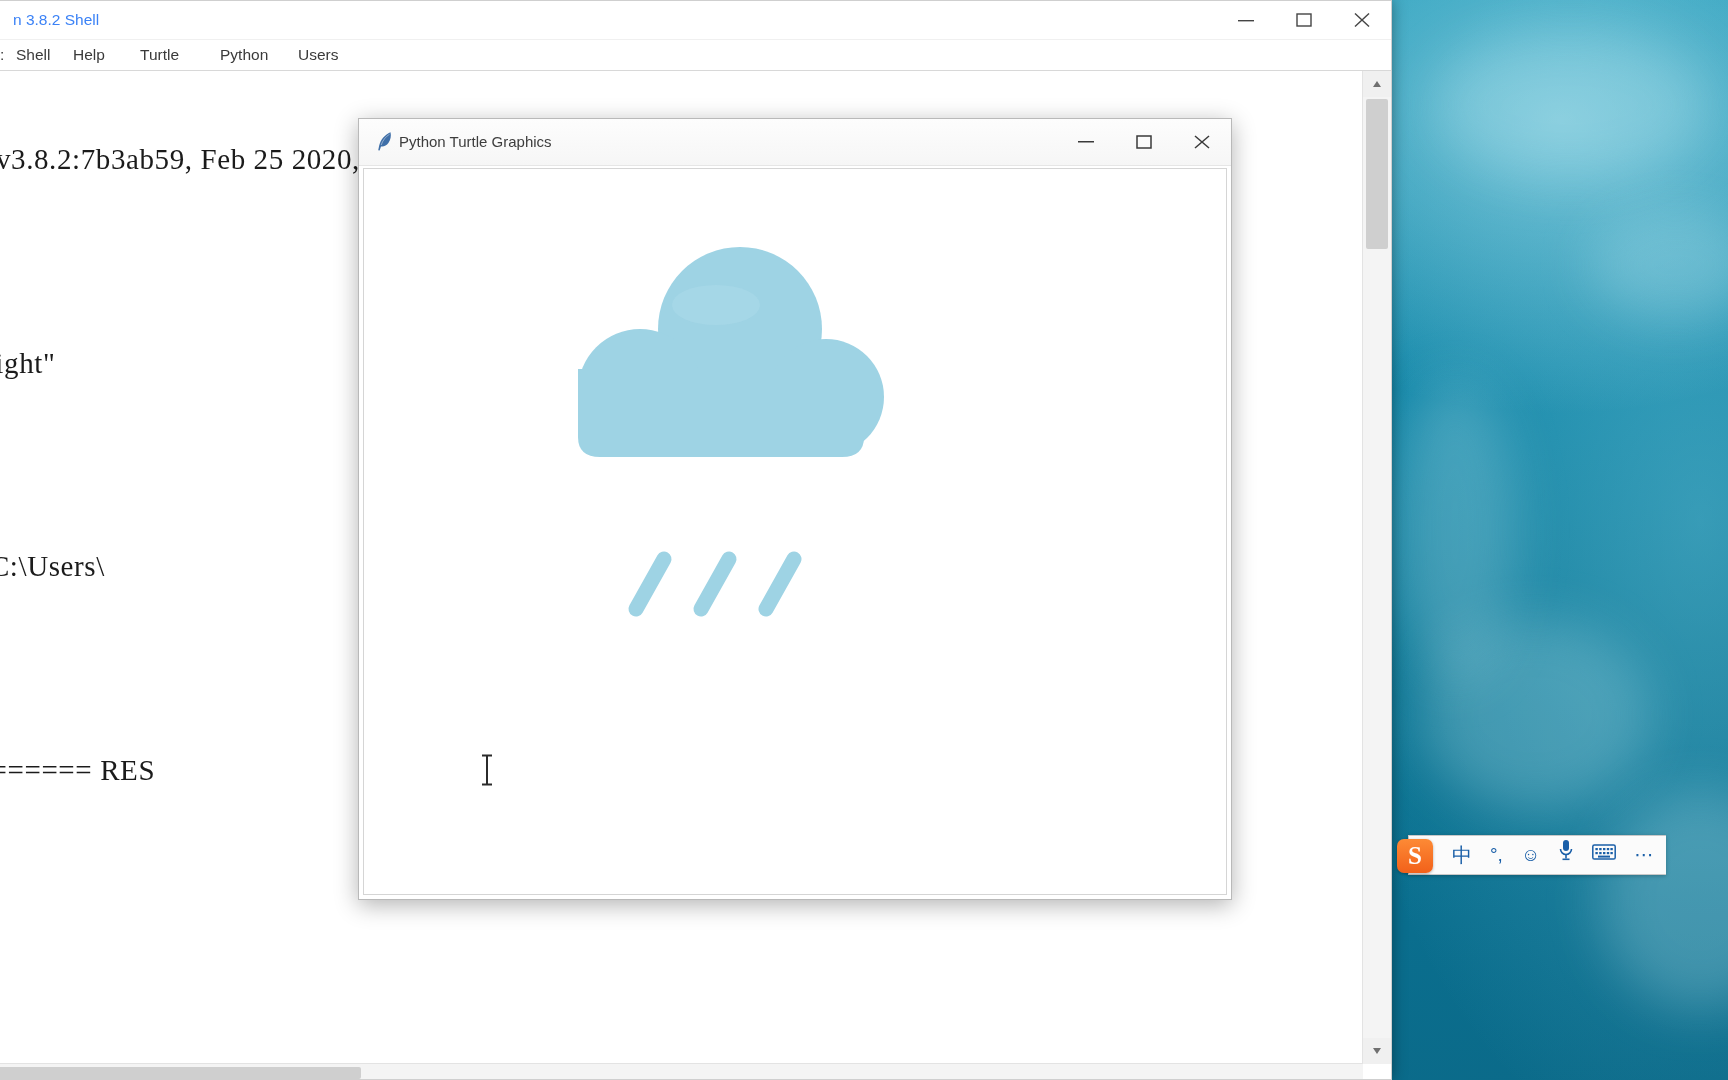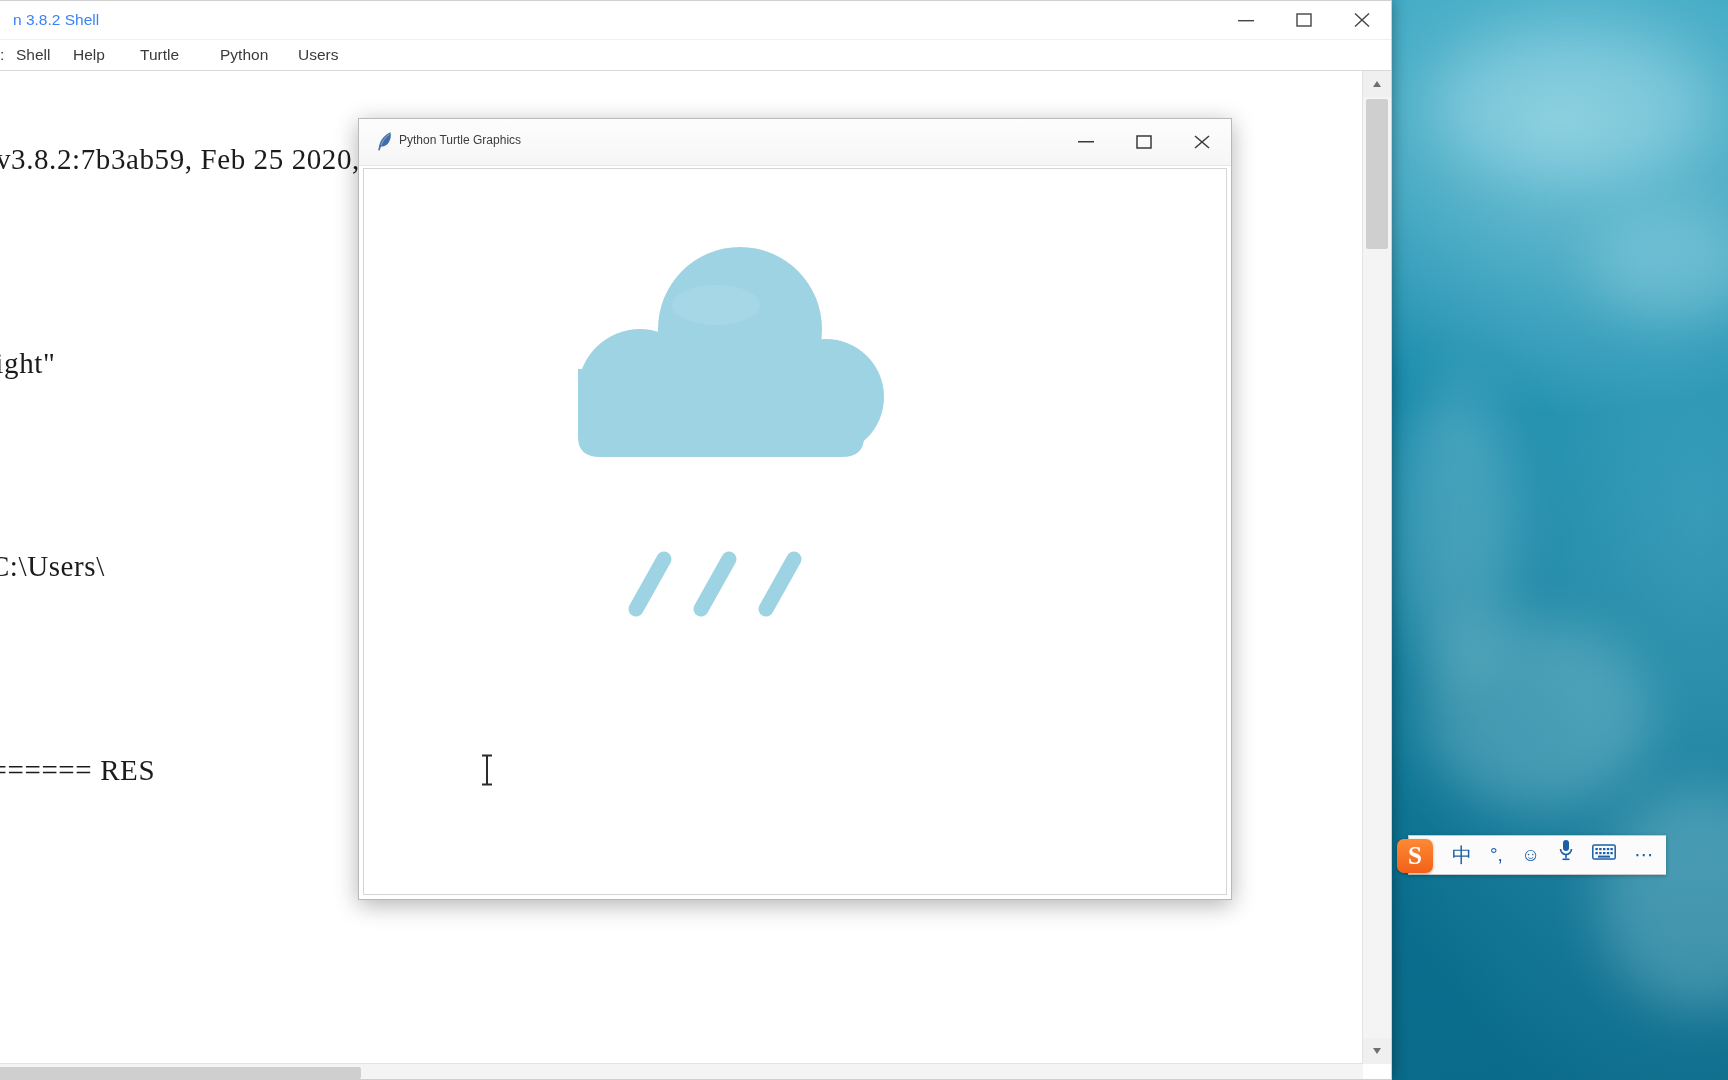--- a/index.html
+++ b/index.html
@@ -169,21 +169,21 @@
   #turtle-titlebar {
     position: relative;
     height: 46px;
     background: linear-gradient(#fdfdfd, #f6f6f6);
     border-bottom: 1px solid #e6e6e6;
   }
   #turtle-icon { position: absolute; left: 16px; top: 12px; width: 20px; height: 22px; }
   #turtle-title-text {
     position: absolute;
     left: 40px; top: 14px;
-    font-size: 12px;
+    font-size: 15px;
     color: #3d3d3d;
     white-space: nowrap;
     text-align: right;
   }
   .t-ctrl {
     position: absolute;
     top: 0;
     width: 58px; height: 45px;
   }
   .t-ctrl svg { position: absolute; left: 20px; top: 16px; }

